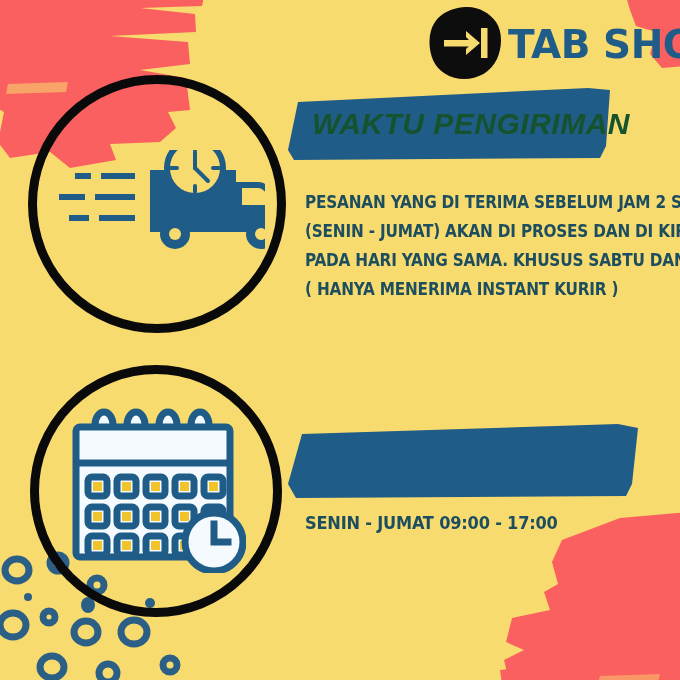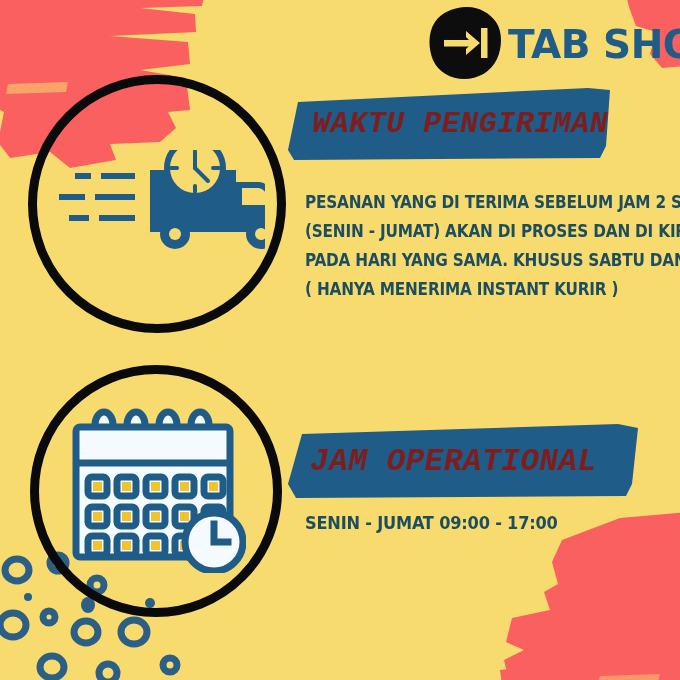--- a/index.html
+++ b/index.html
@@ -53,22 +53,22 @@
   #truck-art{ left:55px; top:150px; width:210px; height:110px; }
   #calendar-art{ left:68px; top:405px; width:178px; height:168px; }
 
   
   .banner-wrap{position:absolute; z-index:14;}
   .banner-title{
     position:absolute;
     left:0;top:0;
     width:100%;height:100%;
     display:flex;align-items:center;
-    color:#7f1d1d;
-    font-family:Liberation Mono, monospace;
+    color:#14532d;
+    font-family:Liberation Sans, sans-serif;
     font-style:italic;
     font-weight:bold;
     font-size:30px;
     letter-spacing:0.5px;
     white-space:nowrap;
     box-sizing:border-box;
     padding-left:24px;
   }
   #banner-shipping{ left:288px; top:88px; width:322px; height:72px; }
   #banner-hours{ left:288px; top:424px; width:350px; height:74px; }
@@ -253,19 +253,18 @@
 
     <circle cx="146" cy="137" r="29" fill="#F4FAFD" stroke="#1F5C87" stroke-width="7"></circle>
     <g stroke="#1F5C87" stroke-width="7" stroke-linecap="square" fill="none">
       <path d="M146,119 L146,137 L160,137"></path>
     </g>
   </svg>
 
   <svg id="banner-hours" class="banner-wrap" viewBox="0 0 350 74" preserveAspectRatio="none" xmlns="http://www.w3.org/2000/svg">
     <path fill="#1F5C87" d="M14,10 L330,0 L350,4 L344,60 L338,72 L8,74 L0,60 Z"></path>
   </svg>
-  <div class="banner-title" style="left:288px;top:424px;width:350px;height:74px;z-index:16;font-size:31px;padding-left:22px;">JAM OPERATIONAL</div>
 
   <div id="hours-body" class="body-block">
     <span class="body-line">SENIN - JUMAT 09:00 - 17:00</span>
   </div>
 
 </div>
 
 </body></html>

